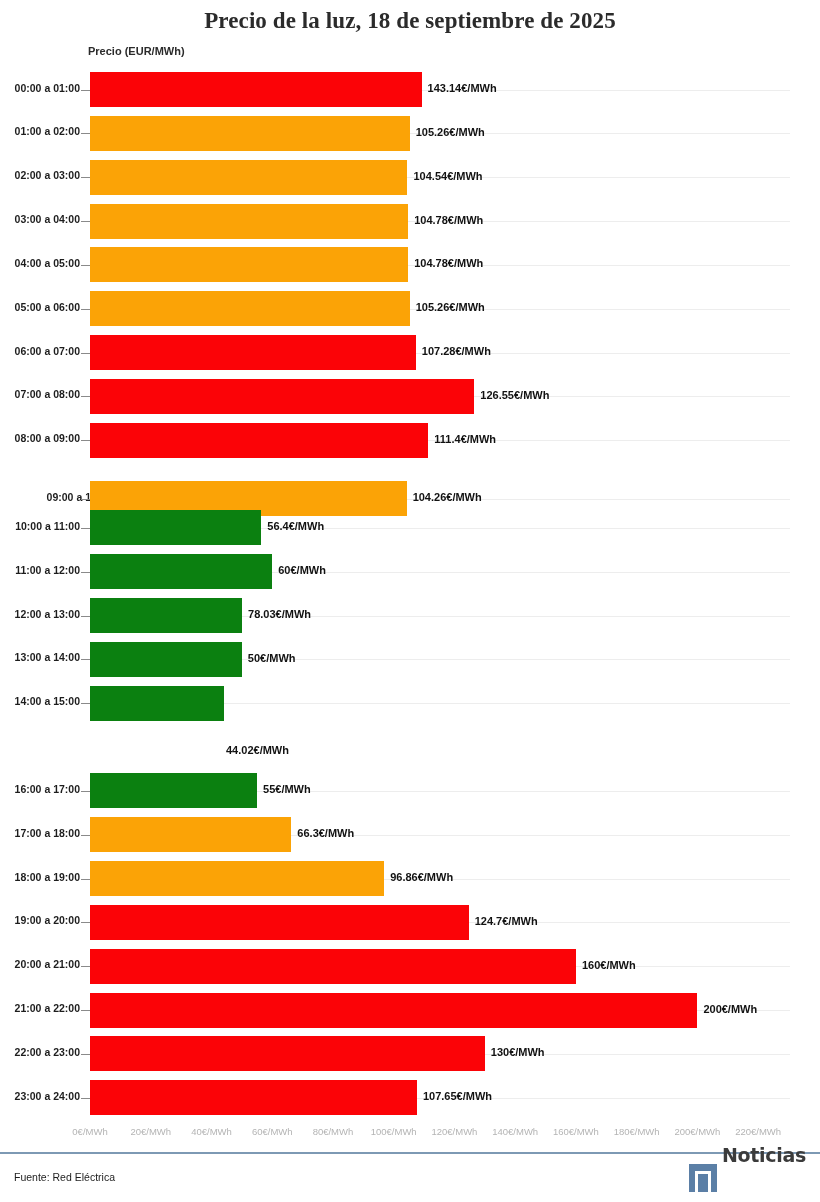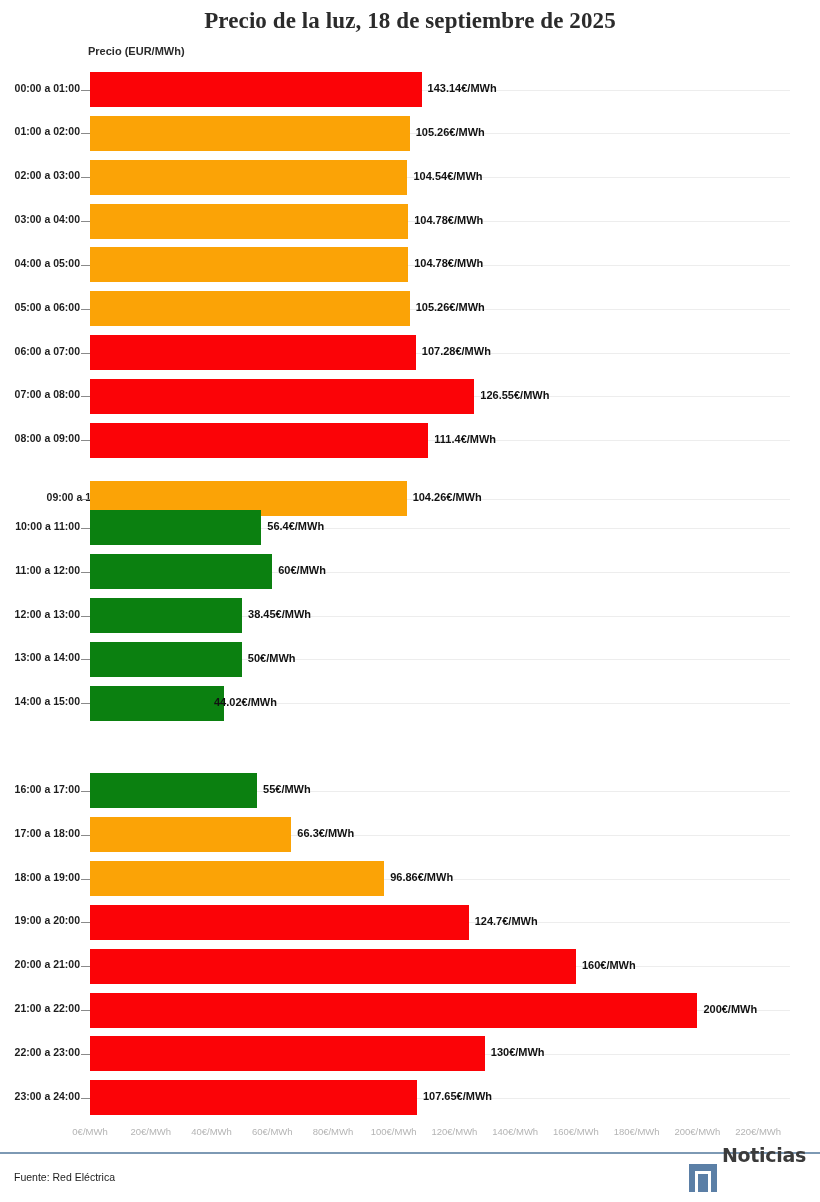--- a/index.html
+++ b/index.html
@@ -302,35 +302,35 @@
         <div class="cat-label">11:00 a 12:00</div>
         <div class="tick"></div>
         <div class="bar" title="11:00 a 12:00 — 60€/MWh" style="width: 182.22px; background: rgb(11, 128, 16);"></div>
         <div class="bar-label" style="left: 278.22px;">60€/MWh</div>
       </div>
       <div class="row" style="top: 526px; height: 43.8333px;">
         <div class="row-gridline"></div>
         <div class="cat-label">12:00 a 13:00</div>
         <div class="tick"></div>
         <div class="bar" title="12:00 a 13:00 — 50.08€/MWh" style="width: 152.093px; background: rgb(11, 128, 16);"></div>
-        <div class="bar-label" style="left: 248.093px;">38.45€/MWh</div>
+        <div class="bar-label" style="left: 248.093px;">78.03€/MWh</div>
       </div>
       <div class="row" style="top: 569.833px; height: 43.8333px;">
         <div class="row-gridline"></div>
         <div class="cat-label">13:00 a 14:00</div>
         <div class="tick"></div>
         <div class="bar" title="13:00 a 14:00 — 50€/MWh" style="width: 151.85px; background: rgb(11, 128, 16);"></div>
         <div class="bar-label" style="left: 247.85px;">50€/MWh</div>
       </div>
       <div class="row" style="top: 613.667px; height: 43.8333px;">
         <div class="row-gridline"></div>
         <div class="cat-label">14:00 a 15:00</div>
         <div class="tick"></div>
         <div class="bar" title="14:00 a 15:00 — 44.02€/MWh" style="width: 133.689px; background: rgb(11, 128, 16);"></div>
-        <div class="bar-label" style="left: 214px;">44.02€/MWh</div>
+        <div class="bar-label" style="left: 226px; margin-top: 48px;">44.02€/MWh</div>
       </div>
       <div class="row" style="top: 701.333px; height: 43.8333px;">
         <div class="row-gridline"></div>
         <div class="cat-label">16:00 a 17:00</div>
         <div class="tick"></div>
         <div class="bar" title="16:00 a 17:00 — 55€/MWh" style="width: 167.035px; background: rgb(11, 128, 16);"></div>
         <div class="bar-label" style="left: 263.035px;">55€/MWh</div>
       </div>
       <div class="row" style="top: 745.167px; height: 43.8333px;">
         <div class="row-gridline"></div>

